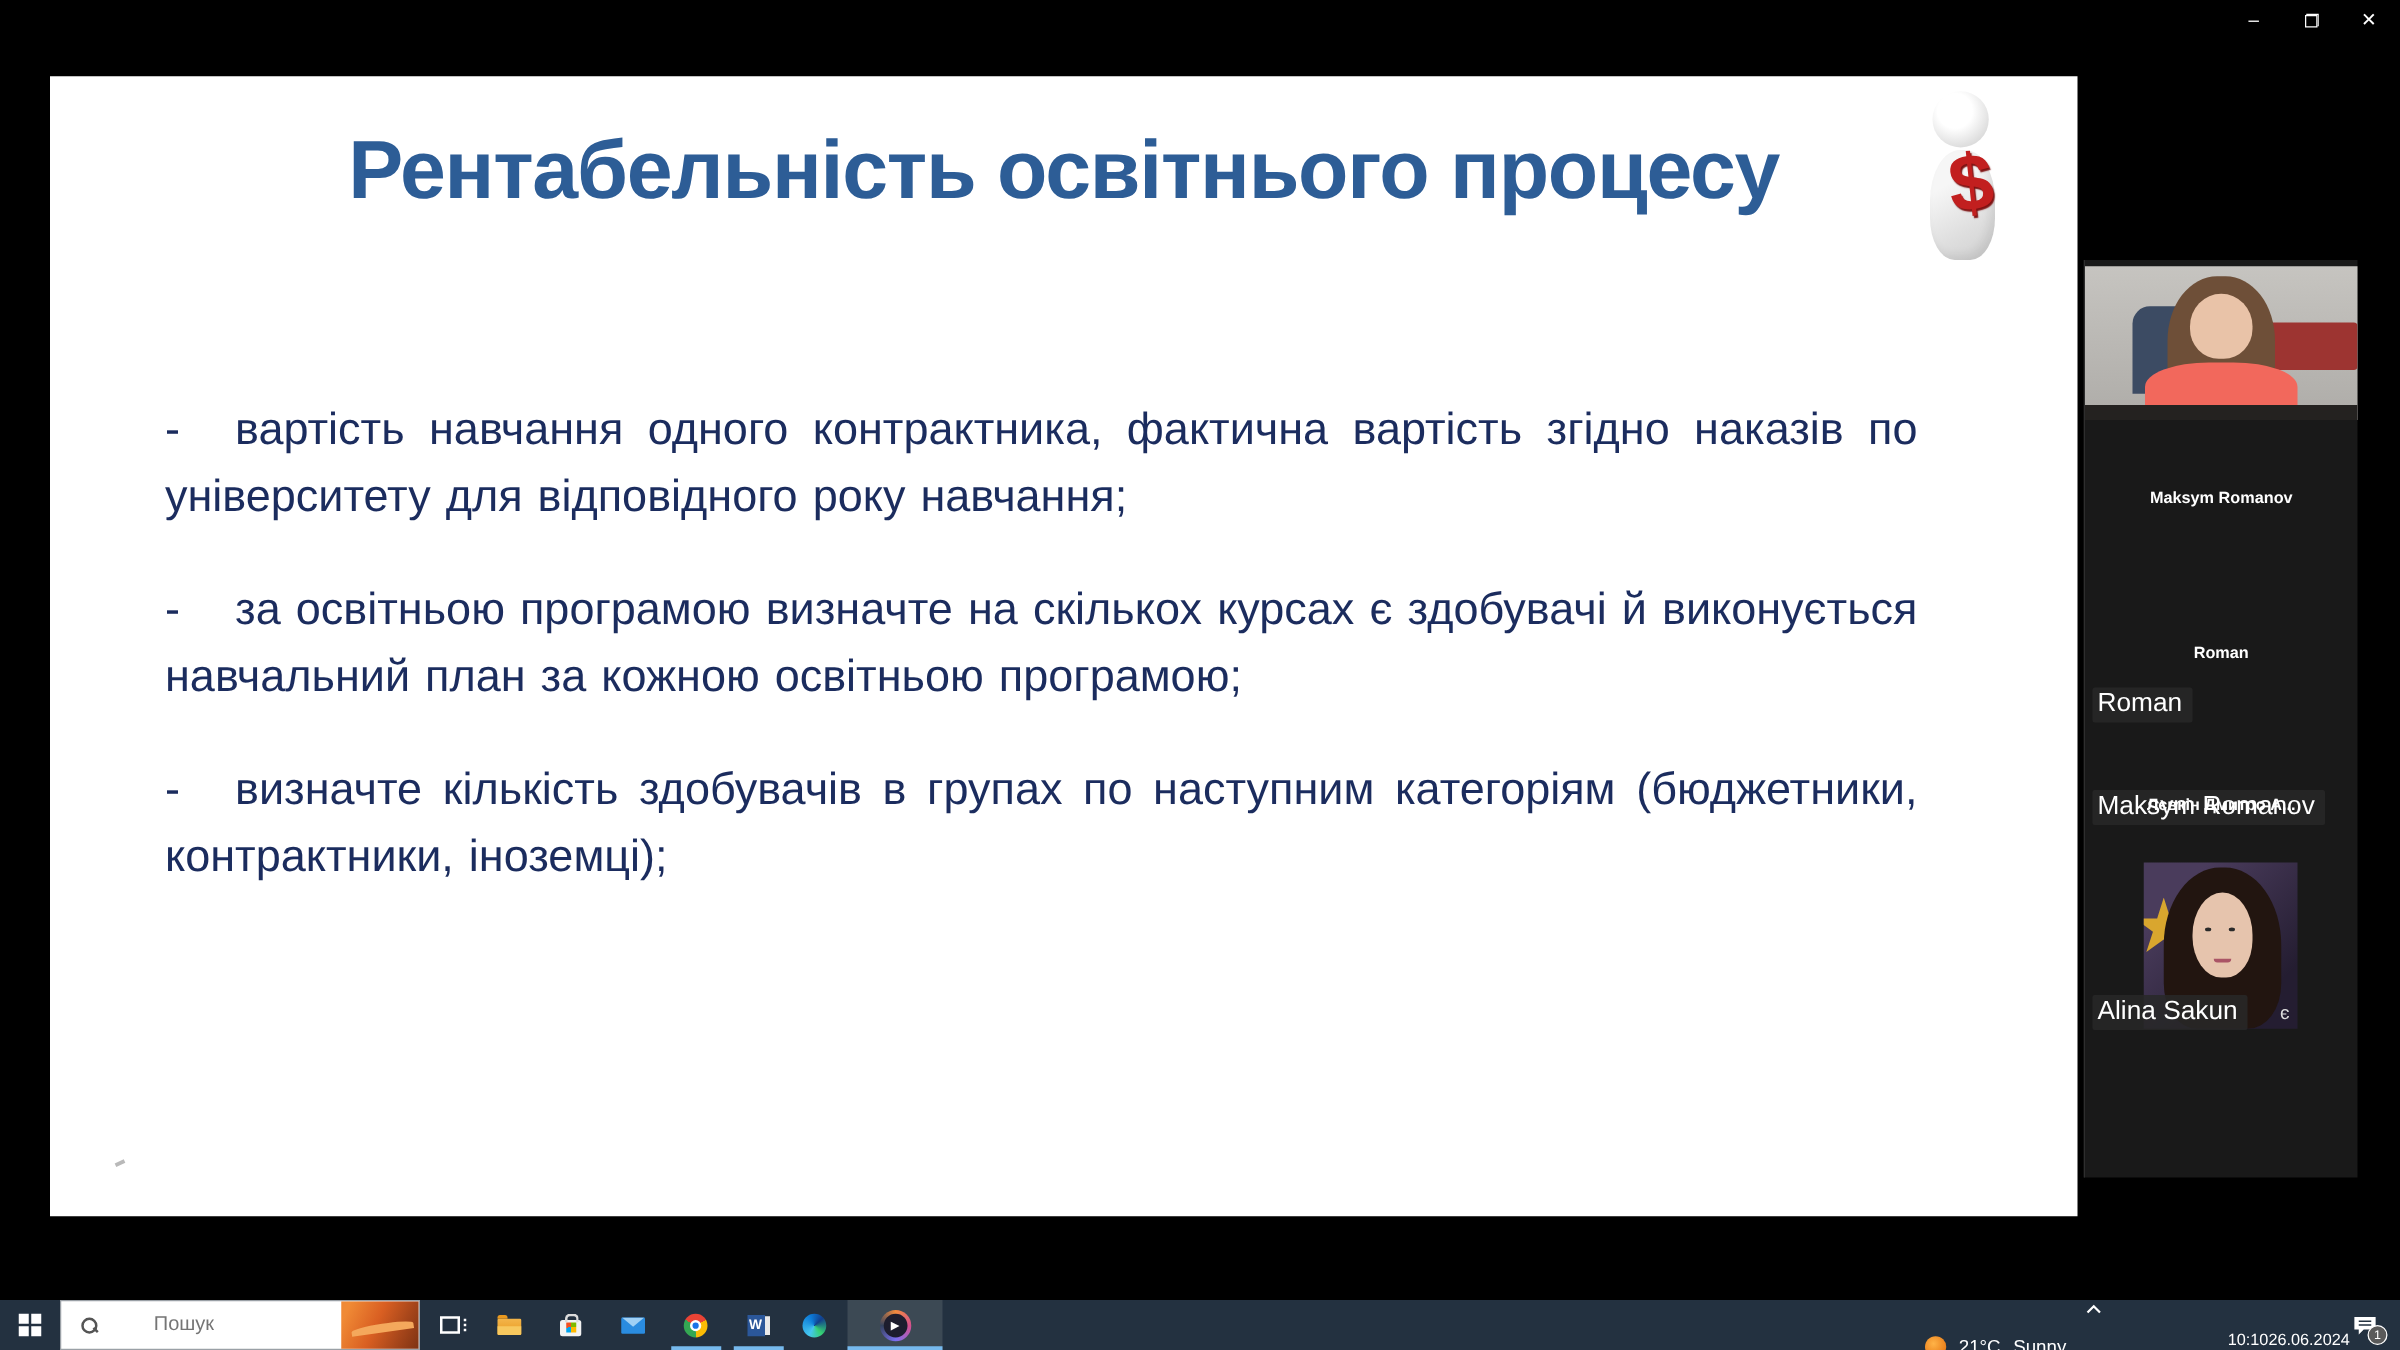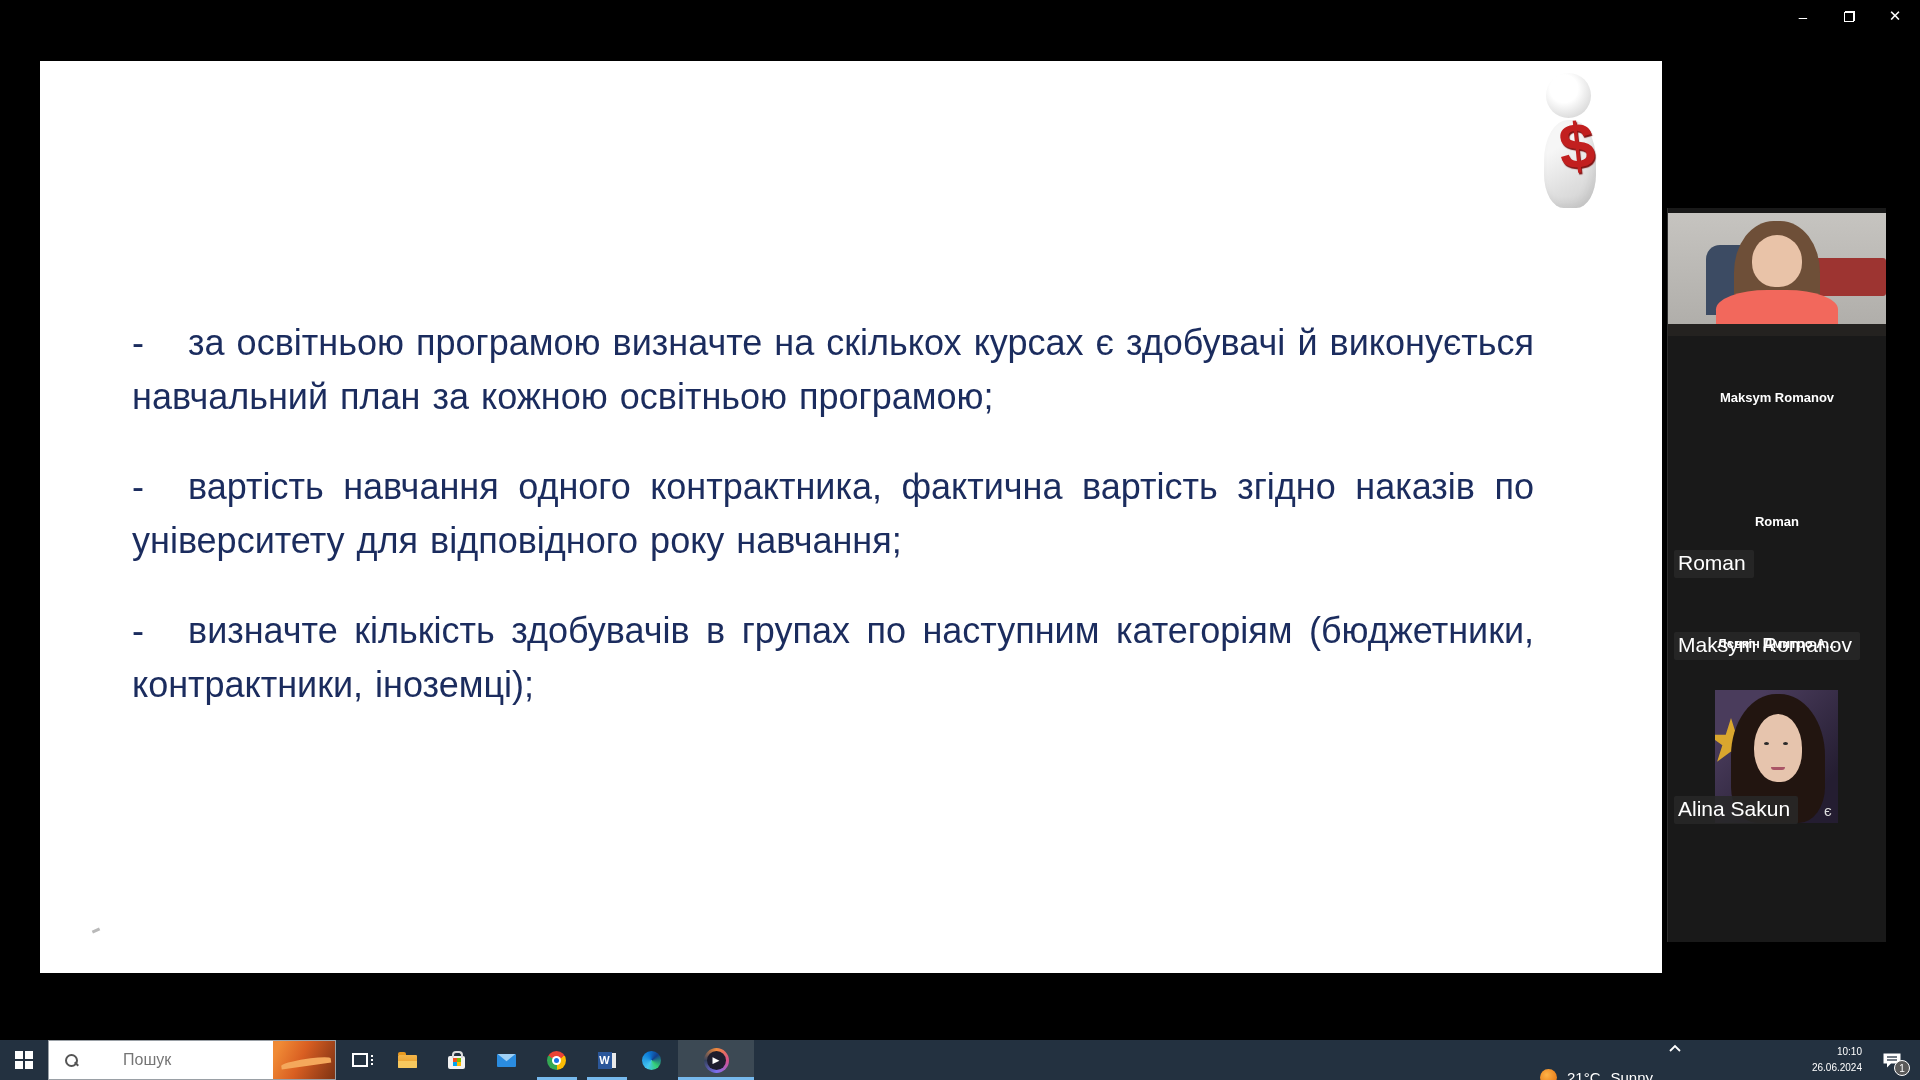--- a/index.html
+++ b/index.html
@@ -139,52 +139,53 @@
                  color:#fff; font-size:9px; display:flex; align-items:center; justify-content:center; }
 
   .tray { position:absolute; top:0; height:40px; display:flex; align-items:center; color:#fff; }
   .weather { left:1540px; gap:10px;margin-top:17px; }
   .sun { width:17px; height:17px; border-radius:50%;
          background:radial-gradient(circle at 40% 35%, #ffb347, #e97f1b 70%, #c96514); }
   .weather span { font-size:15px; }
   .trayicons { left:1662px; gap:24px;flex-direction:column; }
   .lang { font-size:13px; letter-spacing:0.5px; }
   .clock { position:absolute; left:1800px; top:0; width:62px; height:40px; color:#fff;
-           display:flex; flex-direction:column; justify-content:center; align-items:flex-end;
-           font-size:10px; line-height:16px;text-align:right; }
+           display:flex; flex-direction:row; justify-content:center; align-items:flex-end;
+           font-size:13px; line-height:16px;text-align:right; }
   .action { position:absolute; left:1872px; top:0; width:40px; height:40px;
             display:flex; align-items:center; justify-content:center; }
   .badge { position:absolute; right:2px; bottom:4px; width:16px; height:16px; border-radius:50%;
            background:#5a5a5a; border:1.5px solid #fff; color:#fff; font-size:10px;
            display:flex; align-items:center; justify-content:center; }
 </style>
 </head>
 <body>
 
 <div class="screen">
 
   <div class="winbtns">
     <div class="winbtn">–</div>
     <div class="winbtn">
       <span class="restore-glyph"></span>
     </div>
     <div class="winbtn">✕</div>
   </div>
 
   <div class="slide">
+    <div class="slide-title">Рентабельність освітнього процесу</div>
 
     <div class="logo3d">
       <div class="head"></div>
       <div class="body"></div>
       <div class="dollar">$</div>
     </div>
 
     <div class="slide-body">
+      <p><span>-</span><span class="gap"></span><span>вартість навчання одного контрактника, фактична вартість згідно наказів по університету для відповідного року навчання;</span></p>
       <p><span>-</span><span class="gap"></span><span>за освітньою програмою визначте на скількох курсах є здобувачі й виконується навчальний план за кожною освітньою програмою;</span></p>
-      <p><span>-</span><span class="gap"></span><span>вартість навчання одного контрактника, фактична вартість згідно наказів по університету для відповідного року навчання;</span></p>
       <p><span>-</span><span class="gap"></span><span>визначте кількість здобувачів в групах по наступним категоріям (бюджетники, контрактники, іноземці);</span></p>
     </div>
 
     <div class="corner-mark"></div>
   </div>
 
   <div class="sidebar">
 
     <div class="tile vtile">
       <div class="redboard"></div>

